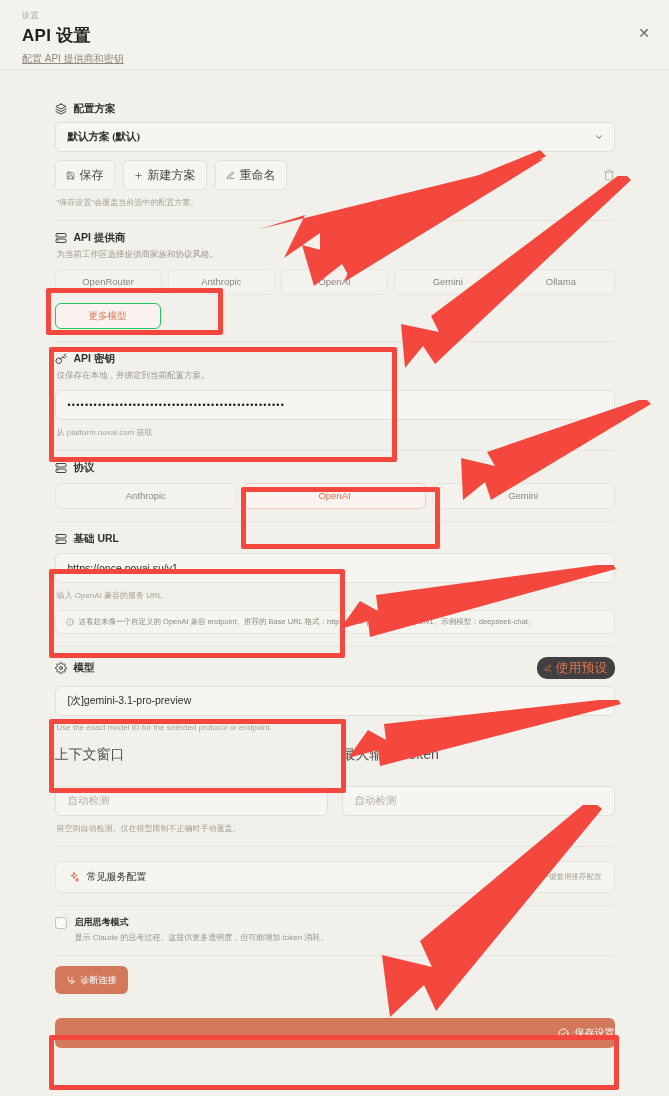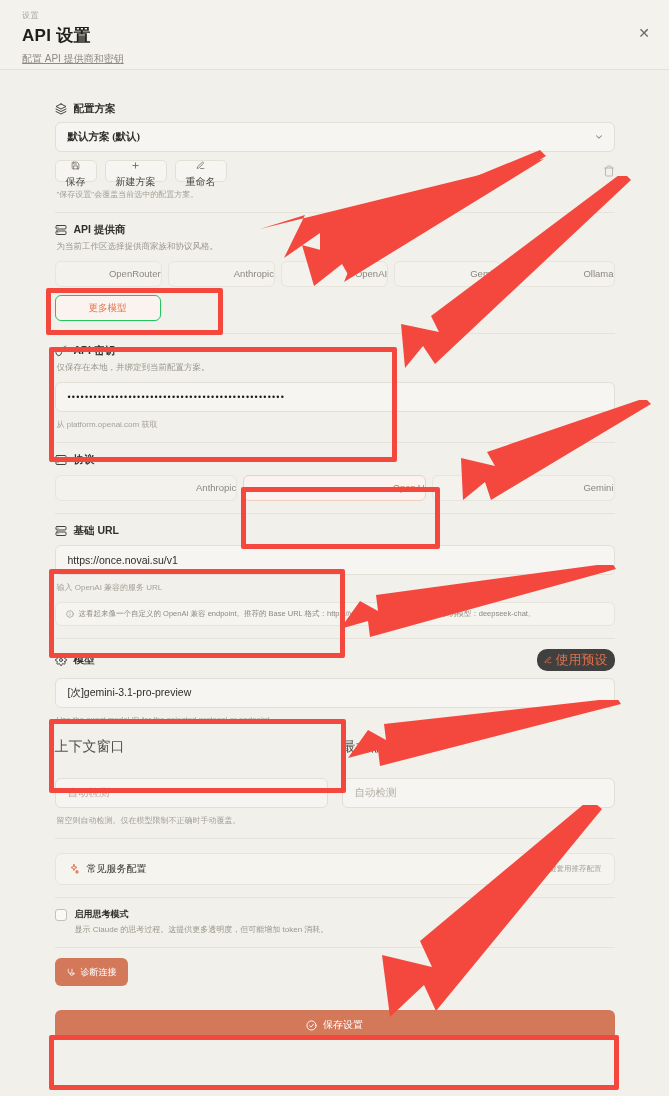--- a/index.html
+++ b/index.html
@@ -49,31 +49,31 @@
     height: 30px; background: #f7f5f1;
     border: 1px solid #e2dfd7; border-radius: 6px;
     display: flex; align-items: center; padding: 0 12px;
     font-size: 10.5px; font-weight: bold; color: #2f2d29; font-family: Liberation Serif, serif;
   }
   .select-box .chev { position: absolute; right: 10px; top: 50%; transform: translateY(-50%); color: #8a8780; width: 10px; height: 10px;}
 
   .btn-row { display: flex; align-items: center; gap: 8px; margin-top: 8px; }
   .mini-btn {
     display: inline-flex; align-items: center; gap: 5px;
-    height: 22px; padding: 0 10px;
+    height: 22px; padding: 14px 10px;
     border: 1px solid #e3e0d8; border-radius: 5px;
-    background: #f7f5f1; font-size: 10px; color: #4a4741; cursor: pointer; flex-direction: column;
+    background: #f7f5f1; font-size: 12px; color: #4a4741; cursor: pointer;
   }
   .mini-btn .icon { width: 9px; height: 9px; color: #6d6a63; }
   .trash { margin-left: auto; width: 12px; height: 12px; color: #bcb8b0; cursor: pointer; }
 
   
   .tabs { display: flex; gap: 6px; }
   .tab {
-    flex: 1; height: 26px; line-height: 24px; text-align: right;
+    flex: 1; height: 26px; line-height: 24px; text-align: center;
     font-size: 9.5px; color: #8a8780;
     border: 1px solid #e8e5de; border-radius: 6px; background: #f4f2ed;
     cursor: pointer;
   }
   .tab.active { color: #e0714a; border-color: #f0cdbd; background: #fbf3ef; }
   .tabs-row2 { display: flex; margin-top: 8px; }
   .more-btn {
     width: 106px; height: 26px; line-height: 24px; text-align: center;
     font-size: 9.5px; color: #e0714a;
     border: 1px solid #22c55e; border-radius: 6px; background: #fbf3ef;
@@ -132,21 +132,21 @@
     display: inline-flex; align-items: center; gap: 6px;
     height: 28px; padding: 0 11px; border-radius: 6px;
     background: #d4785a; color: #fff; font-size: 9px; cursor: pointer; border: none;
   }
   .diag-btn .icon { width: 9px; height: 9px; color: #fff; }
 
   .save-wrap { padding: 12px 0 16px 0; }
   .save-btn {
     width: 100%; height: 30px; border-radius: 6px;
     background: #d4785a; color: #fff; border: none;
-    display: flex; align-items: center; justify-content: center; gap: 6px;
+    display: flex; align-items: center; justify-content: flex-end; gap: 6px;
     font-size: 10px; cursor: pointer; font-family: inherit;
   }
   .save-btn .icon { width: 11px; height: 11px; color: #fff; }
 
   
   .anno { position: absolute; pointer-events: none; }
   .box {
     position: absolute; border: 5px solid #f4483f; border-radius: 2px;
     pointer-events: none;
   }
@@ -261,21 +261,21 @@
             <svg viewBox="0 0 24 24" fill="none" stroke="currentColor" stroke-width="2" stroke-linecap="round" stroke-linejoin="round">
                 <path d="M21 2l-2 2m-7.61 7.61a5.5 5.5 0 1 1-7.778 7.778 5.5 5.5 0 0 1 7.777-7.777zm0 0L15.5 7.5m0 0l3 3L22 7l-3-3"></path>
               </svg>
           </span>
           <span class="sec-title">API 密钥</span>
         </div>
         <div class="sec-desc">仅保存在本地，并绑定到当前配置方案。</div>
         <div class="field">
           <span class="dots">••••••••••••••••••••••••••••••••••••••••••••••••••</span>
         </div>
-        <div class="sec-hint">从 platform.openai.com 获取</div>
+        <div class="sec-hint">从 platform.novai.com 获取</div>
       </div>
 
       <div class="section">
         <div class="sec-head" style="margin-bottom:8px;">
           <span class="icon">
             <svg viewBox="0 0 24 24" fill="none" stroke="currentColor" stroke-width="2" stroke-linecap="round" stroke-linejoin="round">
                 <rect x="2" y="3" width="20" height="7" rx="2"></rect>
                 <rect x="2" y="14" width="20" height="7" rx="2"></rect>
                 <line x1="6" y1="6.5" x2="6.01" y2="6.5"></line>
                 <line x1="6" y1="17.5" x2="6.01" y2="17.5"></line>

